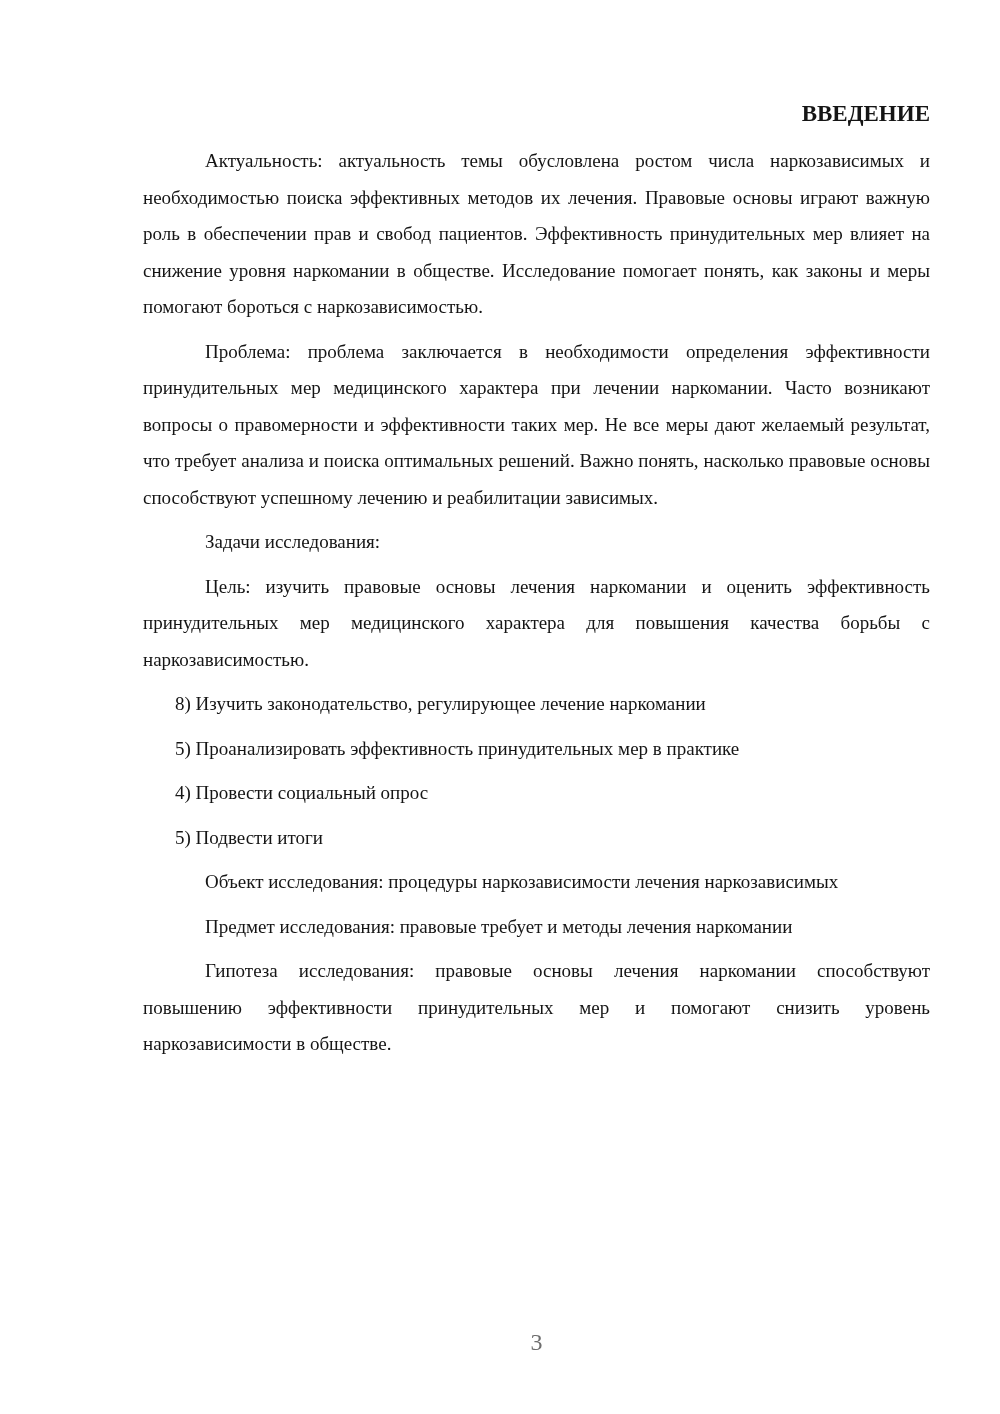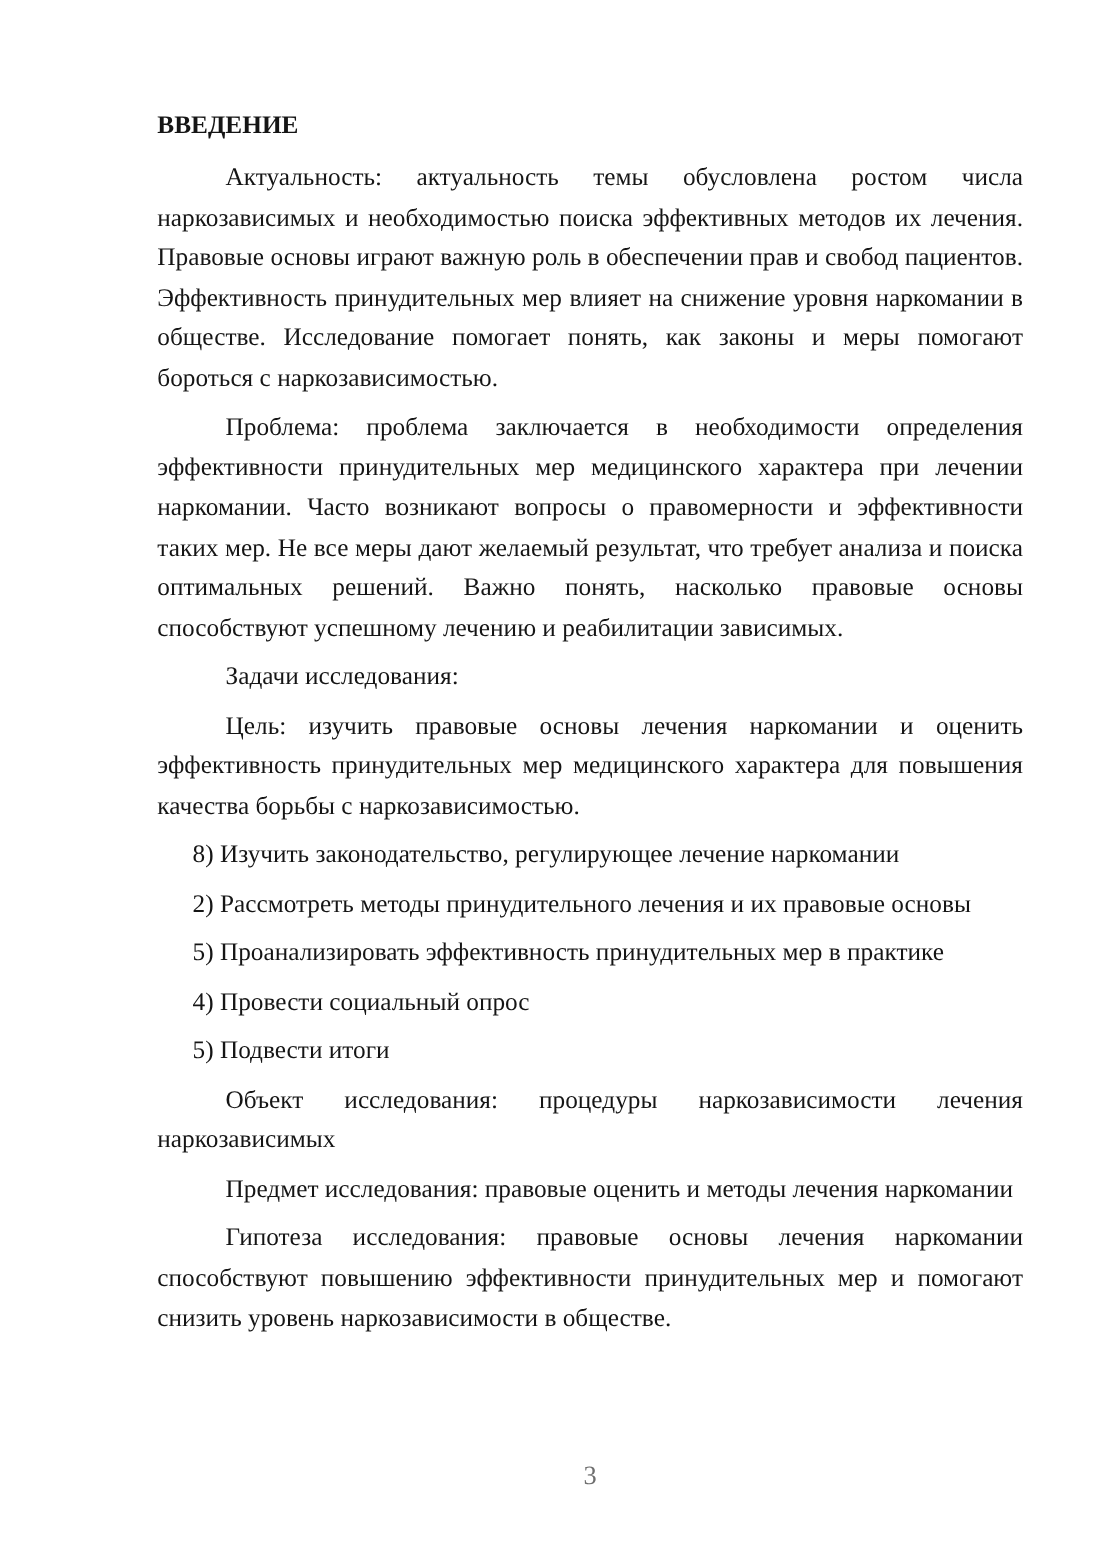--- a/index.html
+++ b/index.html
@@ -22,26 +22,26 @@
     }
     .content {
       position: absolute;
       left: 143px;
       top: 96px;
       width: 787px;
     }
     .doc-title {
       font-size: 23px;
       font-weight: bold;
-      text-align: left;
+      text-align: right;
       line-height: 36px;
       margin: 0 0 11px 0;
     }
     .content p {
-      font-size: 23px;
+      font-size: 19px;
       line-height: 36.5px;
       text-align: justify;
       margin: 0 0 8px 0;
     }
     p.body-par {
       text-indent: 62px;
     }
     p.list-par {
       text-indent: 32px;
     }
@@ -62,24 +62,23 @@
 <div class="page">
   <div class="content">
     <h1 class="doc-title">ВВЕДЕНИЕ</h1>
 
     <p class="body-par">Актуальность: актуальность темы обусловлена ростом числа наркозависимых и необходимостью поиска эффективных методов их лечения. Правовые основы играют важную роль в обеспечении прав и свобод пациентов. Эффективность принудительных мер влияет на снижение уровня наркомании в обществе. Исследование помогает понять, как законы и меры помогают бороться с наркозависимостью.</p>
     <p class="body-par">Проблема: проблема заключается в необходимости определения эффективности принудительных мер медицинского характера при лечении наркомании. Часто возникают вопросы о правомерности и эффективности таких мер. Не все меры дают желаемый результат, что требует анализа и поиска оптимальных решений. Важно понять, насколько правовые основы способствуют успешному лечению и реабилитации зависимых.</p>
     <p class="body-par">Задачи исследования:</p>
     <p class="body-par">Цель: изучить правовые основы лечения наркомании и оценить эффективность принудительных мер медицинского характера для повышения качества борьбы с наркозависимостью.</p>
 
     <p class="list-par">8) Изучить законодательство, регулирующее лечение наркомании</p>
-    <p class="list-par">2) Рассмотреть методы принудительного лечения и их правовые основы</p>
     <p class="list-par">5) Проанализировать эффективность принудительных мер в практике</p>
     <p class="list-par">4) Провести социальный опрос</p>
     <p class="list-par">5) Подвести итоги</p>
 
     <p class="body-par">Объект исследования: процедуры наркозависимости лечения наркозависимых</p>
-    <p class="body-par">Предмет исследования: правовые оценить и методы лечения наркомании</p>
+    <p class="body-par">Предмет исследования: правовые требует и методы лечения наркомании</p>
     <p class="body-par">Гипотеза исследования: правовые основы лечения наркомании способствуют повышению эффективности принудительных мер и помогают снизить уровень наркозависимости в обществе.</p>
   </div>
 
   <div class="page-number">3</div>
 </div>
 
 </body></html>

